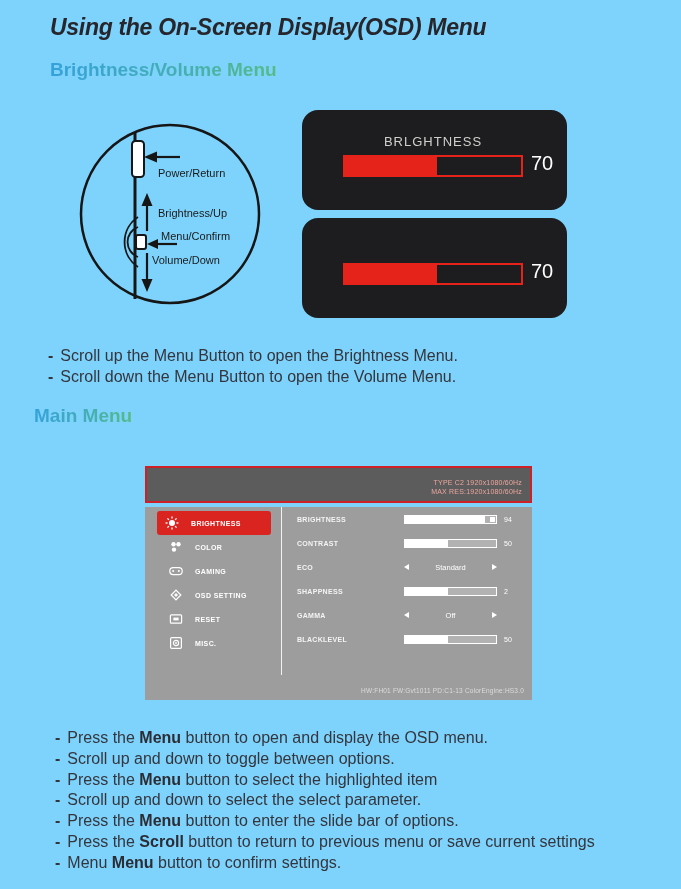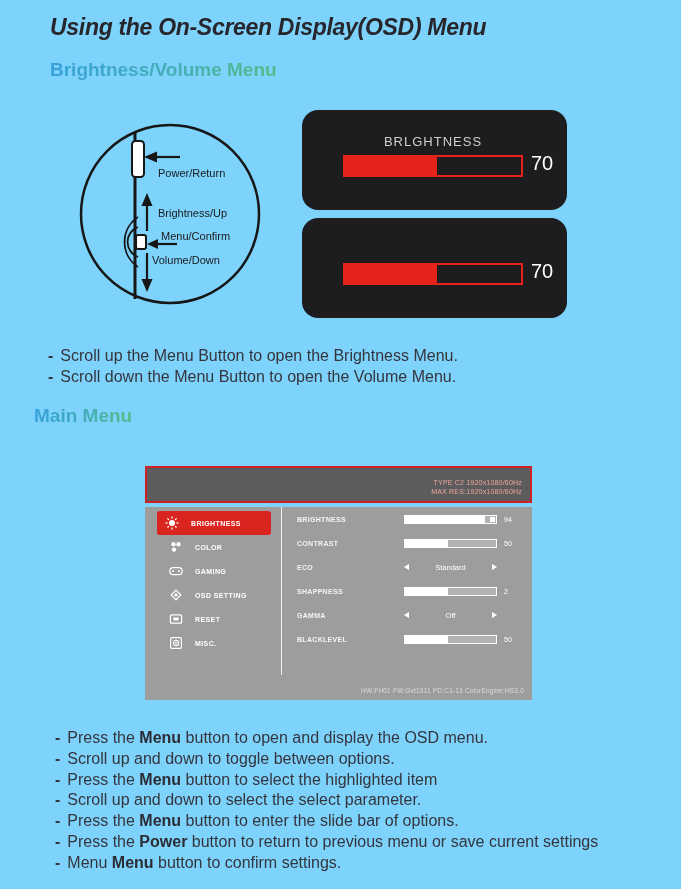--- a/index.html
+++ b/index.html
@@ -279,17 +279,17 @@
       <div class="osd-footer">HW:FH01  FW:Gvt1011  PD:C1-13  ColorEngine:HS3.0</div>
     </div>
   </div>
 
   <div class="abs notes notes-bottom">
     <div><span class="dash">-</span><span>Press the </span><b>Menu</b><span> button to open and display the OSD menu.</span></div>
     <div><span class="dash">-</span><span>Scroll up and down to toggle between options.</span><b></b><span></span></div>
     <div><span class="dash">-</span><span>Press the </span><b>Menu</b><span> button to select the highlighted item</span></div>
     <div><span class="dash">-</span><span>Scroll up and down to select the select parameter.</span><b></b><span></span></div>
     <div><span class="dash">-</span><span>Press the </span><b>Menu</b><span> button to enter the slide bar of options.</span></div>
-    <div><span class="dash">-</span><span>Press the </span><b>Power</b><span> button to return to previous menu or save current settings</span></div>
+    <div><span class="dash">-</span><span>Press the </span><b>Scroll</b><span> button to return to previous menu or save current settings</span></div>
     <div><span class="dash">-</span><span>Menu </span><b>Menu</b><span> button to confirm settings.</span></div>
   </div>
 
 </div>
 
 </body></html>

